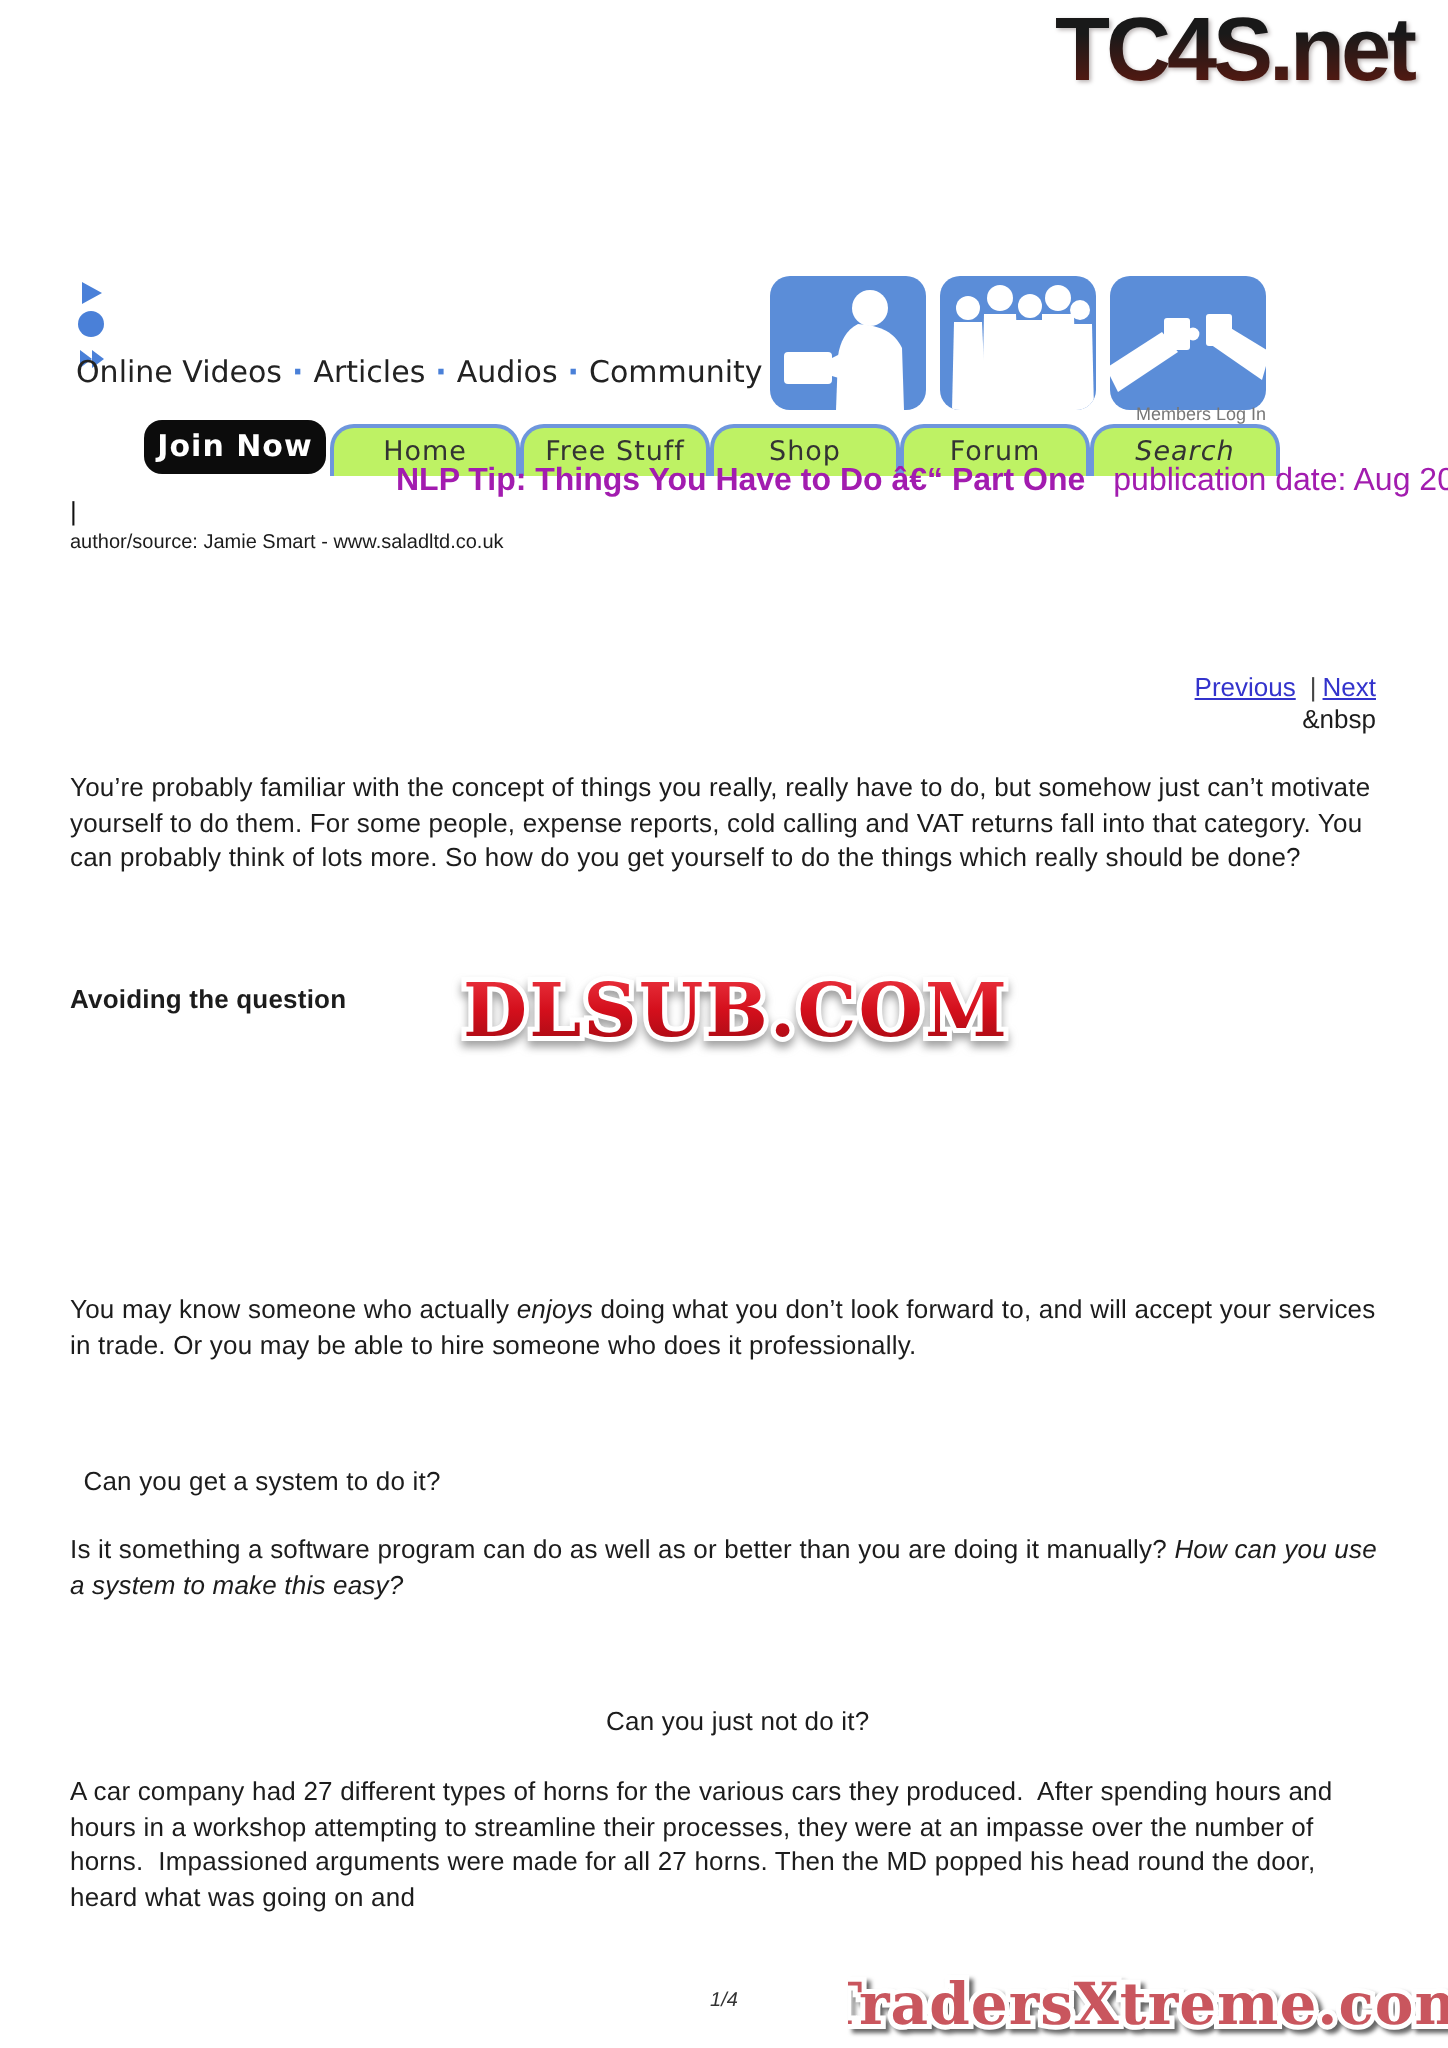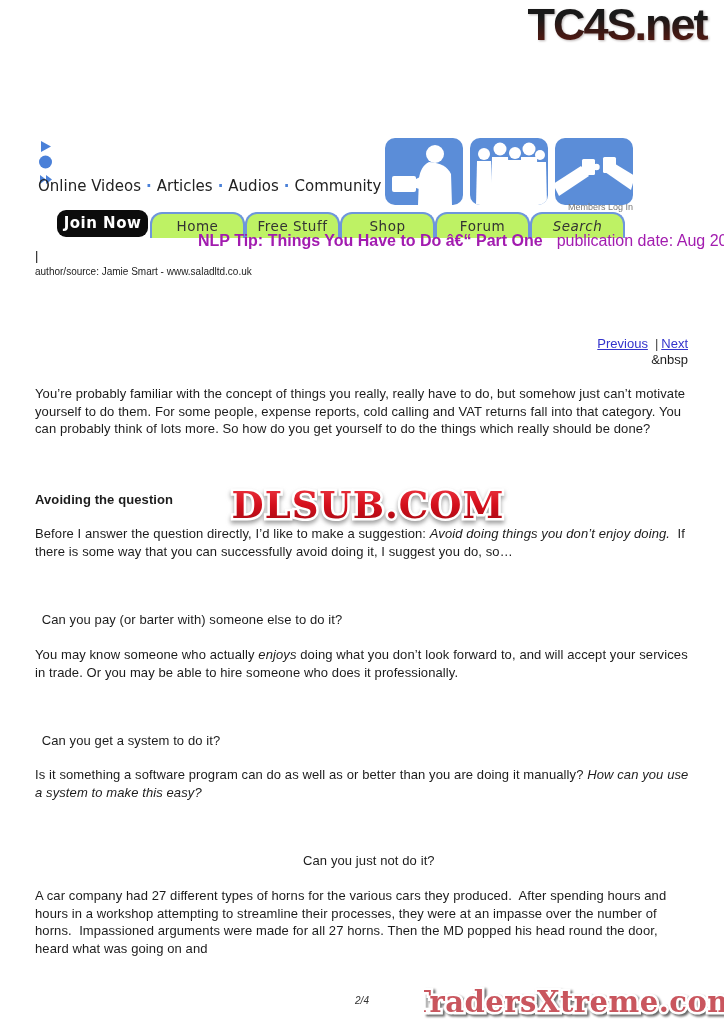--- a/index.html
+++ b/index.html
@@ -25,21 +25,21 @@
              font-size:15px; color:#222; white-space:nowrap; }
   .tagline .dot { color:#4a80d8; font-weight:bold; margin:0 5px; }
 
   .tile { position:absolute; top:138px; width:78px; height:67px;
           background:#5b8dd8; border-radius:10px; overflow:hidden; }
   .tile-1 { left:385px; } .tile-2 { left:470px; } .tile-3 { left:555px; }
   .members { position:absolute; left:545px; top:202px; width:88px; text-align:right;
              font-size:9px; color:#777; }
 
   
-  .tabbar { position:absolute; top:210px; left:57px; width:570px; height:28px; }
+  .tabbar { position:absolute; top:210px; left:72px; width:570px; height:28px; }
   .join { position:absolute; left:0; top:0; width:91px; height:27px; background:#0c0c0c;
           border-radius:9px; color:#fff; font-weight:bold; font-size:15px; text-align:center;
           line-height:27px; font-family:"DejaVu Sans", sans-serif; letter-spacing:0.5px; }
   .tab { position:absolute; top:2px; height:26px; width:95px; background:#bef264;
          border:2px solid #6e96dc; border-bottom:none; border-radius:12px 12px 0 0;
          text-align:center; line-height:24px; font-size:13.5px; color:#333;
          font-family:"DejaVu Sans", sans-serif; letter-spacing:0.5px; box-sizing:border-box; }
   .tab-1 { left:93px; }  .tab-2 { left:188px; } .tab-3 { left:283px; }
   .tab-4 { left:378px; } .tab-5 { left:473px;font-style:italic; }
 
@@ -166,33 +166,31 @@
     <defs>
       <linearGradient id="g-dl" x1="0" y1="0" x2="0" y2="1">
         <stop offset="0" stop-color="#ef3b46"></stop>
         <stop offset="0.5" stop-color="#d40f1c"></stop>
         <stop offset="1" stop-color="#9e0a12"></stop>
       </linearGradient>
     </defs>
     <text x="150" y="40" text-anchor="middle" font-family="DejaVu Serif, serif" font-size="37" font-weight="bold" fill="url(#g-dl)" stroke="#ffffff" stroke-width="5" style="paint-order:stroke; letter-spacing:1px">DLSUB.COM</text>
   </svg>
 
-  <div class="bt p2"><span>Before I answer the question directly, I’d like to make a suggestion: </span><i>Avoid doing things you don’t enjoy doing.</i><span>  If there is some way that you can successfully avoid doing it, I suggest you do, so…</span></div>
 
-  <div class="bt q q1"> Can you pay (or barter with) someone else to do it?</div>
 
   <div class="bt p3"><span>You may know someone who actually </span><i>enjoys</i><span> doing what you don’t look forward to, and will accept your services in trade. Or you may be able to hire someone who does it professionally.</span></div>
 
   <div class="bt q q2"> Can you get a system to do it?</div>
 
   <div class="bt p4"><span>Is it something a software program can do as well as or better than you are doing it manually? </span><i>How can you use a system to make this easy?</i></div>
 
   <div class="bt q q3"> Can you just not do it?</div>
 
   <div class="bt p5">A car company had 27 different types of horns for the various cars they produced.  After spending hours and hours in a workshop attempting to streamline their processes, they were at an impasse over the number of horns.  Impassioned arguments were made for all 27 horns. Then the MD popped his head round the door, heard what was going on and</div>
 
-  <div class="page-ind">2/4</div>
+  <div class="page-ind">1/4</div>
 
   <svg class="wm-bot" width="300" height="46">
     <text x="150" y="33" text-anchor="middle" font-family="DejaVu Serif, serif" font-size="29" font-weight="bold" fill="#c9565e" stroke="#ffffff" stroke-width="5" style="paint-order:stroke; letter-spacing:0.5px">TradersXtreme.com</text>
   </svg>
 
 </div>
 
 </body></html>

